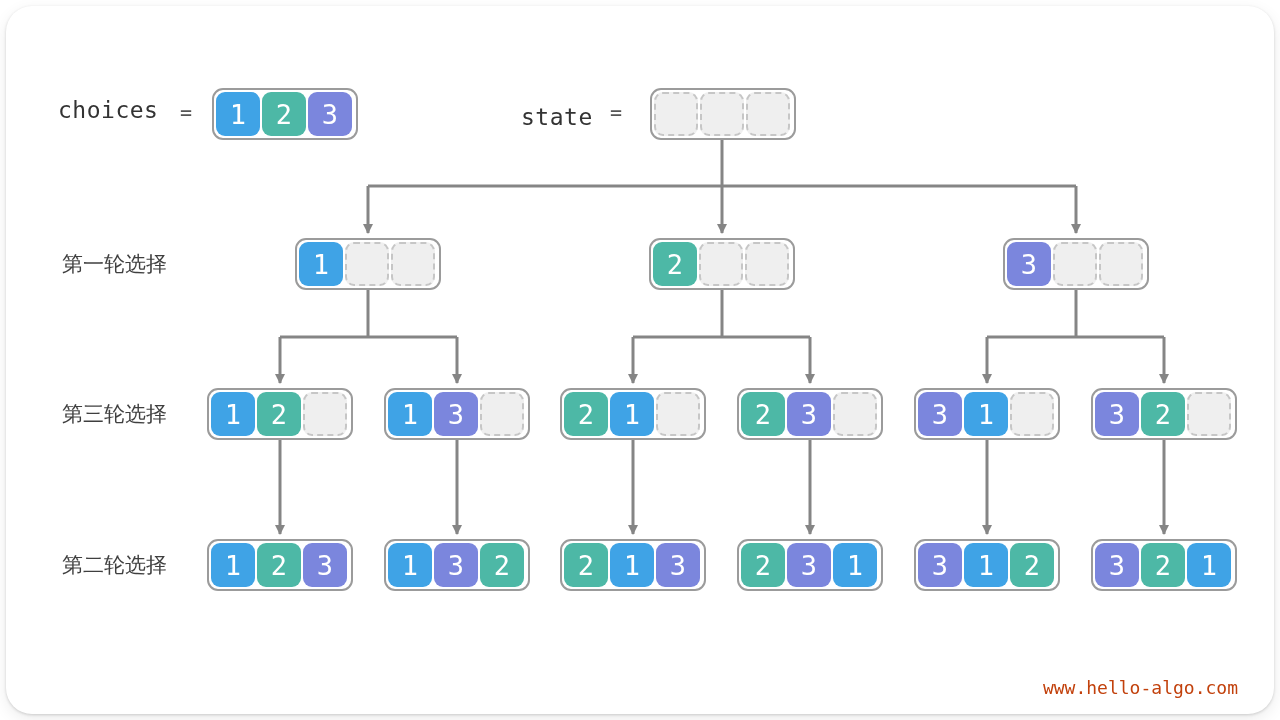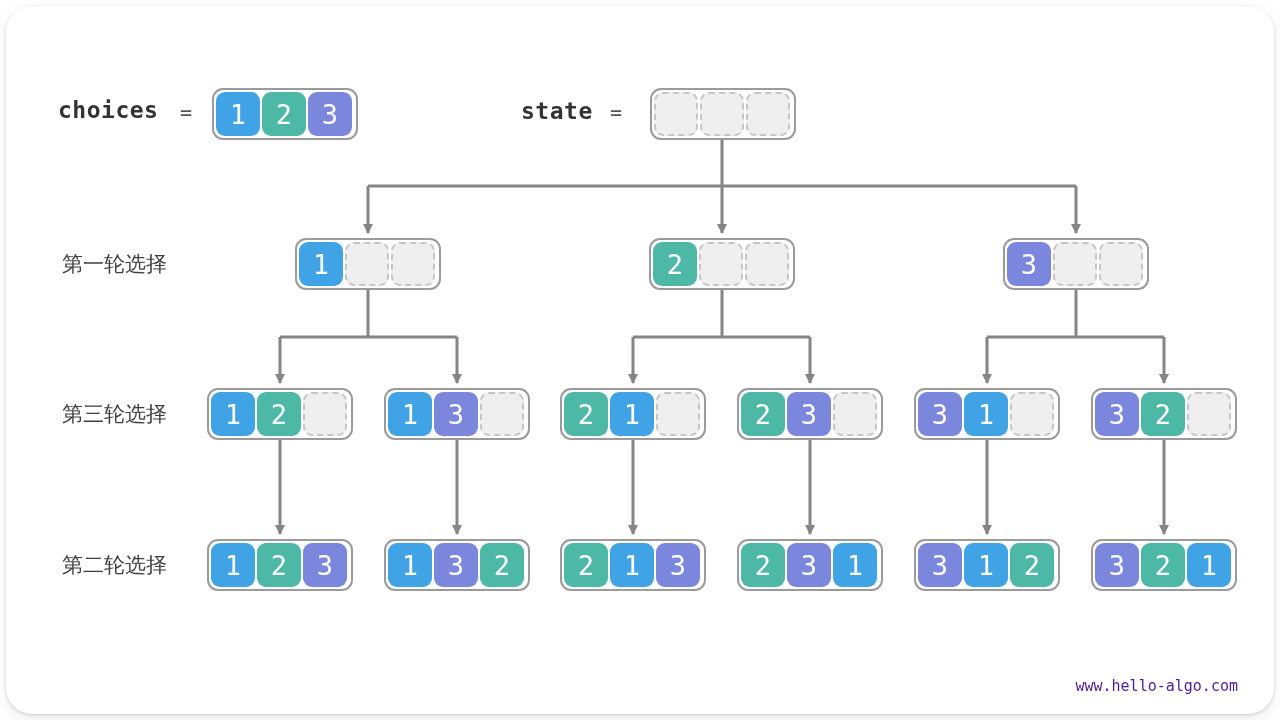--- a/index.html
+++ b/index.html
@@ -12,21 +12,21 @@
     position:absolute;left:6px;top:6px;right:6px;bottom:6px;
     background:#ffffff;border-radius:26px;
     box-shadow:0 1px 3px rgba(0,0,0,.16), 0 5px 16px rgba(0,0,0,.08);
   }
   .layer{position:absolute;left:0;top:0;width:1280px;height:720px;}
   svg.arrows{position:absolute;left:0;top:0;width:1280px;height:720px;pointer-events:none;}
 
   .hdr-label{
     position:absolute;
     font-family:"DejaVu Sans Mono","Liberation Mono",monospace;
-    font-weight:bold;font-size:23px;color:#333333;letter-spacing:.5px;
+    font-weight:normal;font-size:23px;color:#333333;letter-spacing:.5px;
     white-space:nowrap;
   }
   .equals{
     position:absolute;
     font-family:"DejaVu Sans Mono","Liberation Mono",monospace;
     font-size:20px;color:#555555;white-space:nowrap;
   }
   .row-label{
     position:absolute;left:62px;
     font-size:21px;font-weight:500;color:#3f3f3f;white-space:nowrap;
@@ -50,21 +50,21 @@
     font-size:27px;font-weight:500;color:#ffffff;
     flex:0 0 44px;
   }
   .cell.empty{
     background:#efefef;
     border:2px dashed #c6c6c6;
   }
   .watermark{
     position:absolute;right:42px;top:677px;
     font-family:"DejaVu Sans Mono","Liberation Mono",monospace;
-    font-size:15px;color:#4c1d95;white-space:nowrap;
+    font-size:18px;color:#c2410c;white-space:nowrap;
   }
 </style>
 </head>
 <body>
 
 <div class="card"></div>
 
 <div class="layer">
 
   <svg class="arrows" id="arrows" viewBox="0 0 1280 720">
@@ -101,21 +101,21 @@
   <div class="hdr-label" style="left:58px;top:97px;">choices</div>
   <div class="equals" style="left:180px;top:100px;">=</div>
   <div id="choices-box">
       <div class="sbox" style="left: 212px; top: 88px;">
         <div class="cell filled" style="background: rgb(63, 163, 230);">1</div>
         <div class="cell filled" style="background: rgb(77, 184, 166);">2</div>
         <div class="cell filled" style="background: rgb(123, 134, 221);">3</div>
       </div>
     </div>
 
-  <div class="hdr-label" style="left:521px;top:98px;">state</div>
+  <div class="hdr-label" style="left:521px;top:104px;">state</div>
   <div class="equals" style="left:610px;top:100px;">=</div>
   <div id="state-box">
       <div class="sbox" style="left: 650px; top: 88px;">
         <div class="cell empty"></div>
         <div class="cell empty"></div>
         <div class="cell empty"></div>
       </div>
     </div>
 
   <div class="row-label" style="top:250px;">第一轮选择</div>

